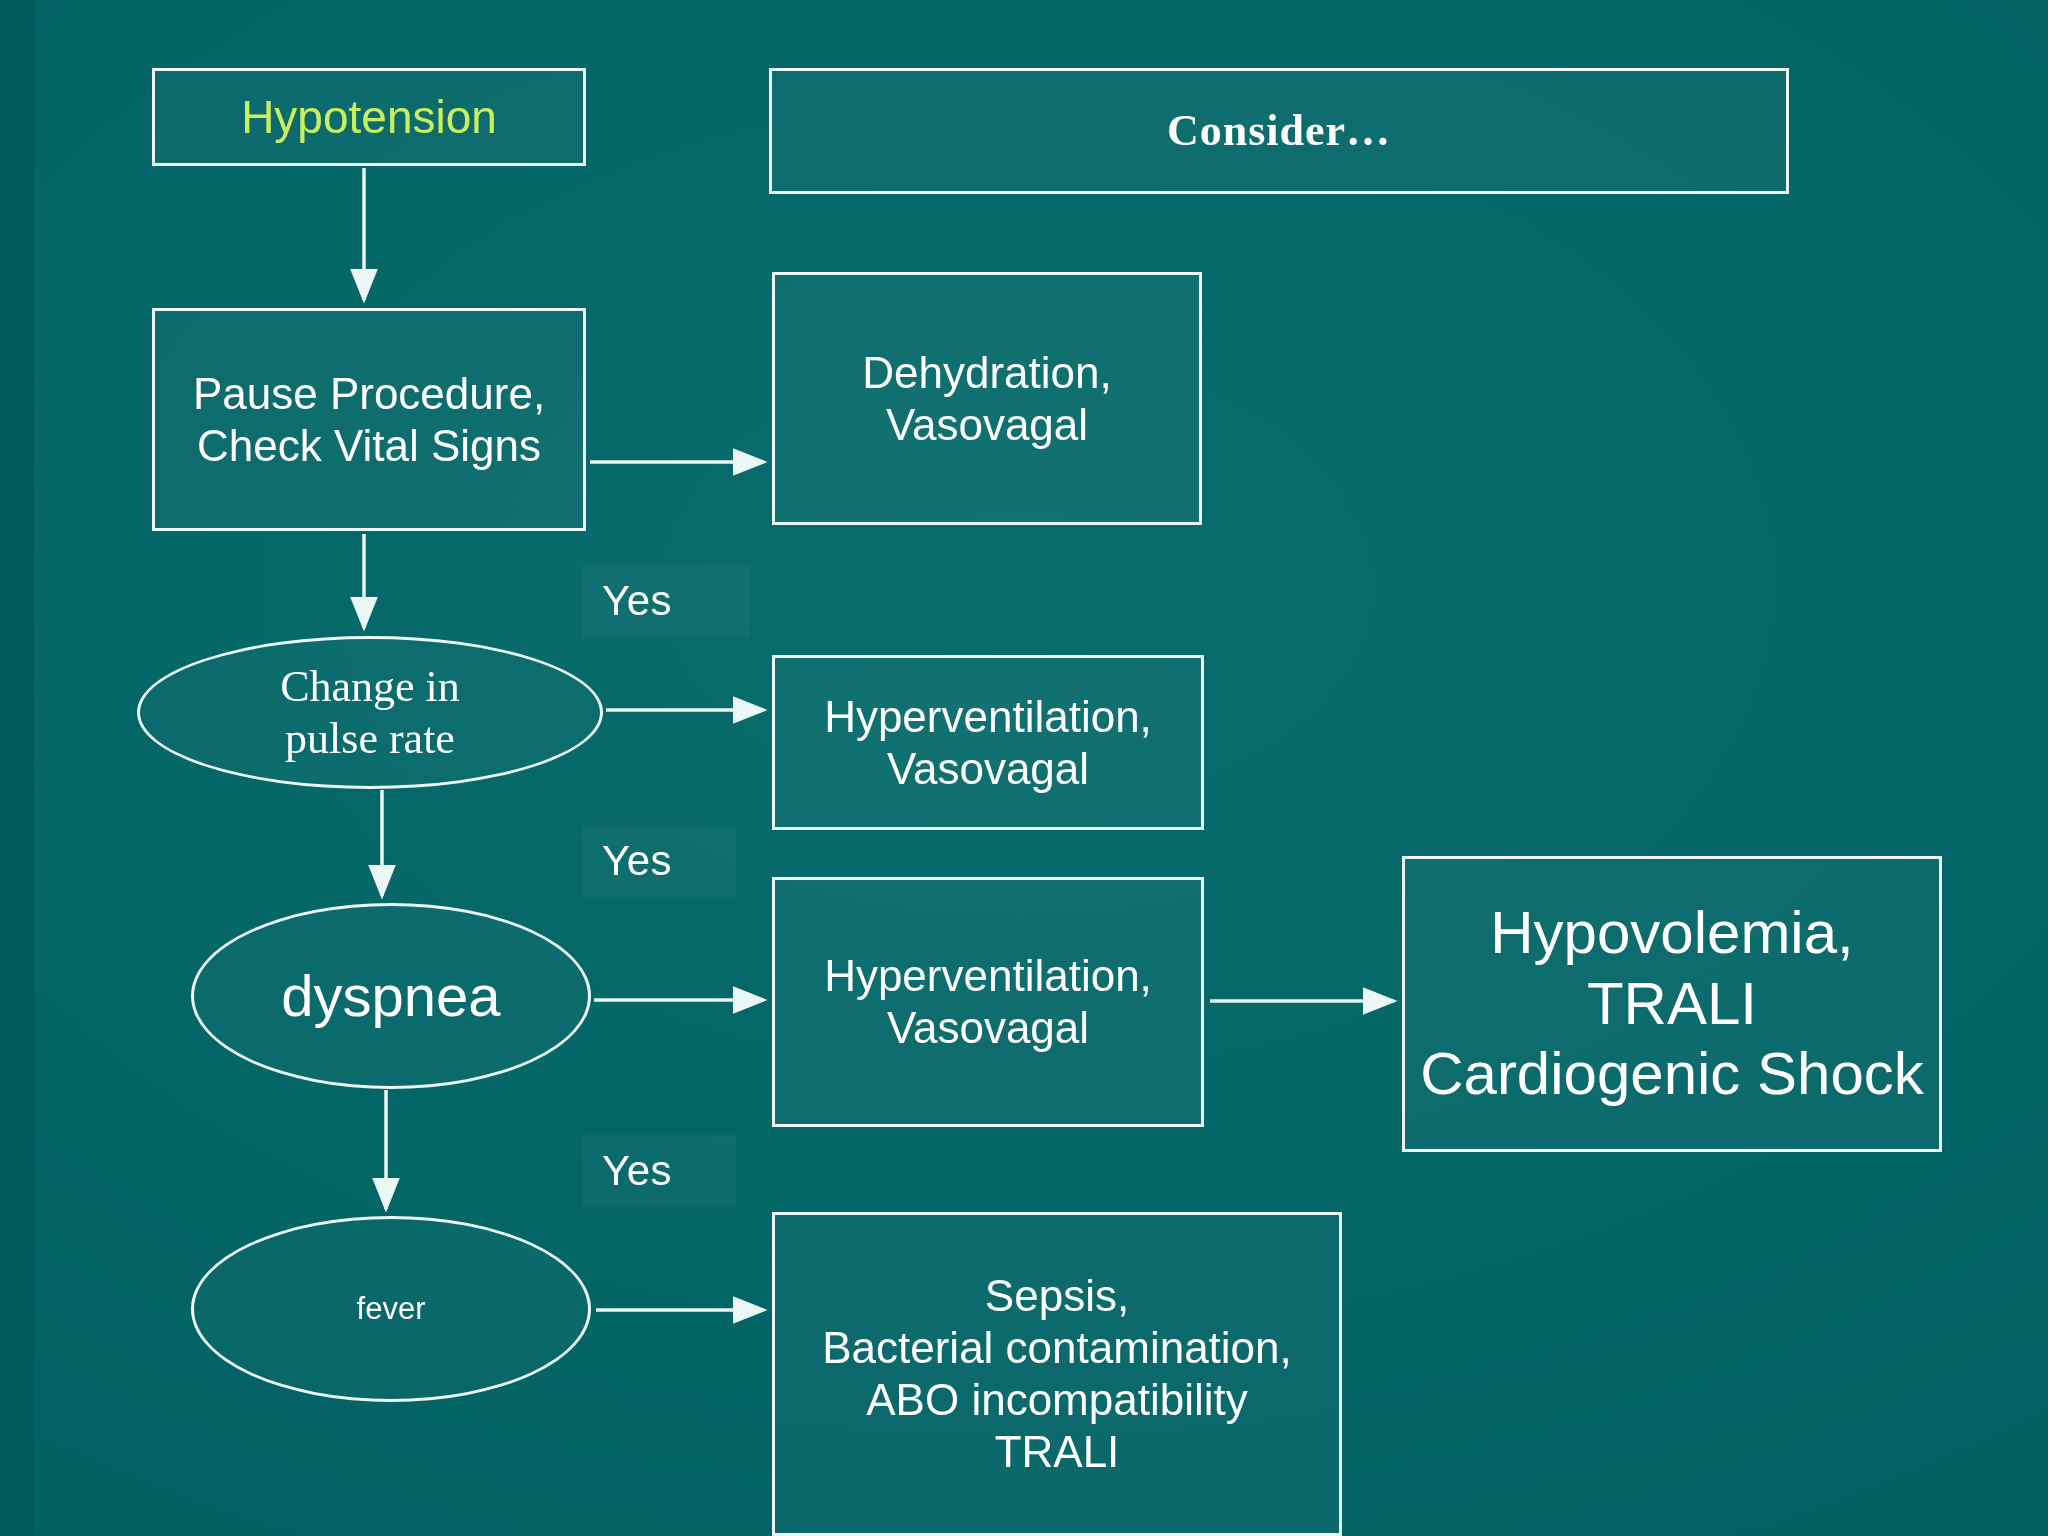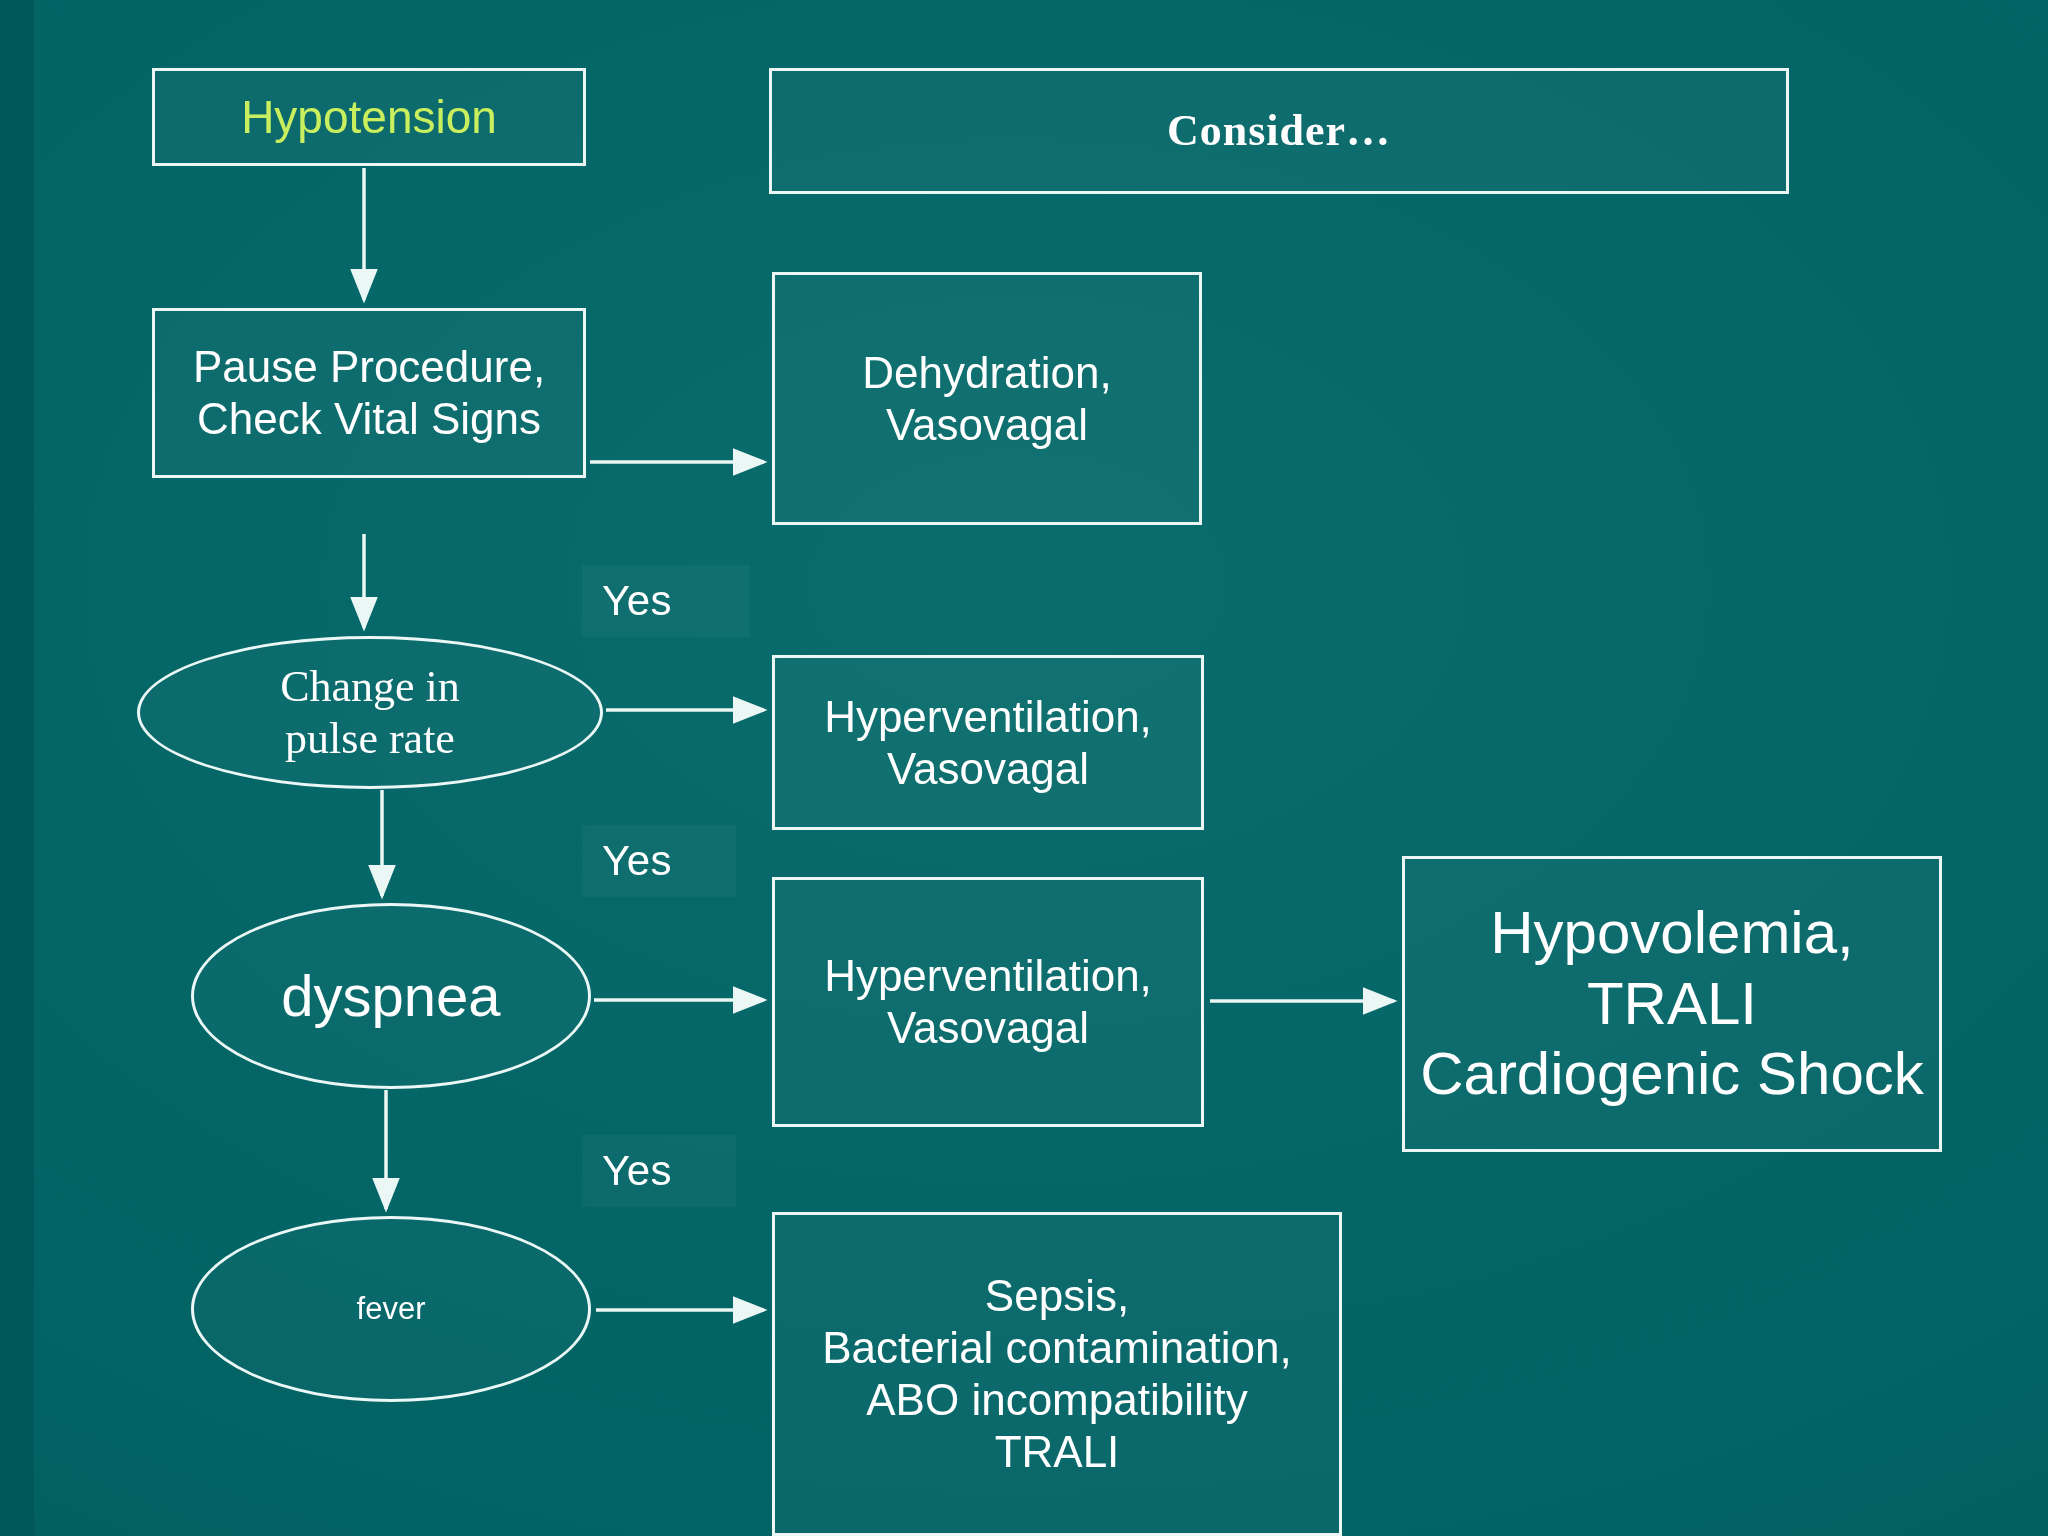--- a/index.html
+++ b/index.html
@@ -45,21 +45,21 @@
     color: #c9ef5e;
   }
   #node-consider {
     left: 735px; top: 68px; width: 1020px; height: 126px;
     font-family: "Liberation Serif", serif;
     font-weight: bold;
     font-size: 44px;
     letter-spacing: 1px;
   }
   #node-pause {
-    left: 118px; top: 308px; width: 434px; height: 170px;
+    left: 118px; top: 308px; width: 434px; height: 223px;
     font-size: 44px;
   }
   #node-dehydration {
     left: 738px; top: 272px; width: 430px; height: 253px;
     font-size: 44px;
   }
   #node-pulse {
     left: 103px; top: 636px; width: 466px; height: 153px;
     font-size: 44px;
     font-family: Liberation Serif, serif;

